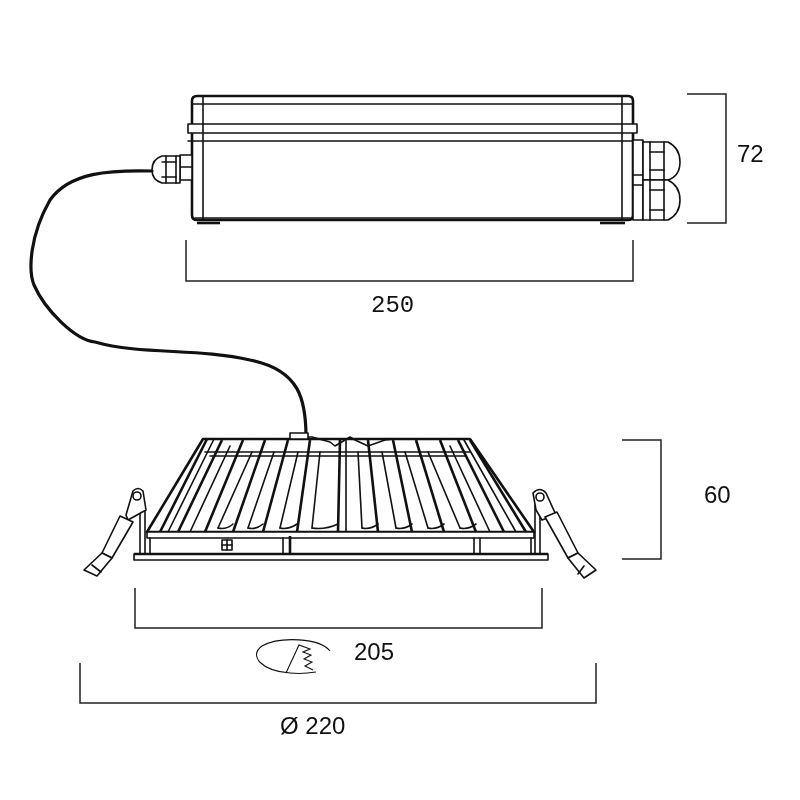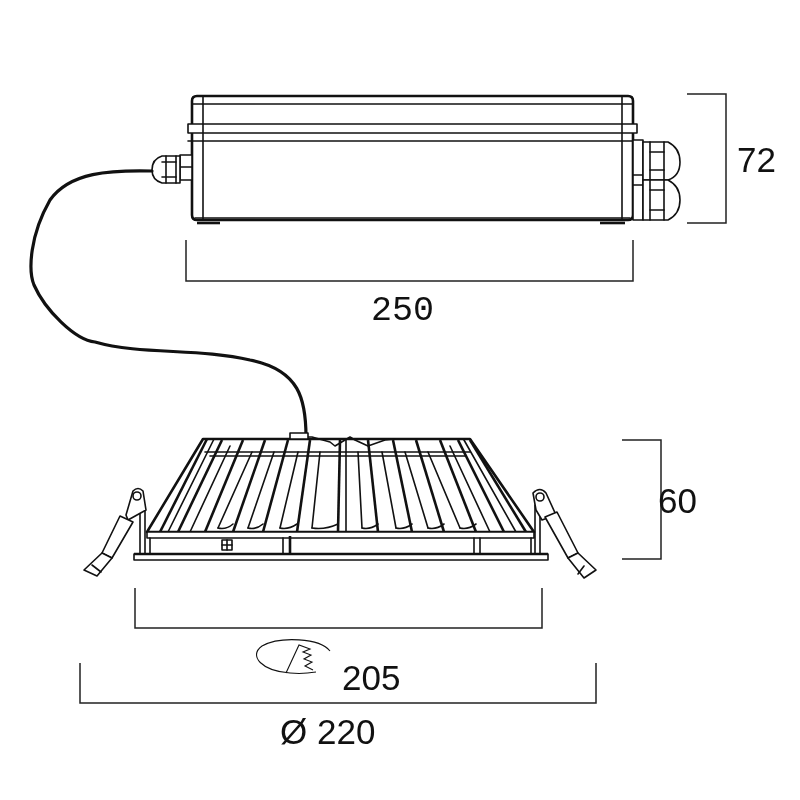--- a/index.html
+++ b/index.html
@@ -7,21 +7,21 @@
     #drawing { position: absolute; left: 0; top: 0; width: 800px; height: 800px; }
     .ln { fill: none; stroke: #111111; stroke-width: 1.6; stroke-linejoin: round; stroke-linecap: round; }
     .thin { fill: none; stroke: #111111; stroke-width: 1.1; }
     .thick { fill: none; stroke: #111111; stroke-width: 2.6; stroke-linejoin: round; }
     .cable { fill: none; stroke: #111111; stroke-width: 3.2; stroke-linecap: round; }
     .dim { fill: none; stroke: #222222; stroke-width: 1.5; }
     .fillw { fill: #ffffff; stroke: #111111; stroke-width: 1.6; stroke-linejoin: round; }
     .label {
       position: absolute;
       font-family: "Liberation Sans", sans-serif;
-      font-size: 35px;
+      font-size: 24px;
       color: #111111;
       line-height: 1;
       white-space: nowrap;
     }
   </style>
 </head>
 <body>
 
 <svg id="drawing" viewBox="0 0 800 800" xmlns="http://www.w3.org/2000/svg">
 
@@ -156,15 +156,15 @@
   <path class="dim" d="M80,663 L80,703 L596,703 L596,663"></path>
 
   <g>
     <path class="thin" d="M330,651 C320,638 280,636 262,646 C248,656 262,671 290,673 C300,674 310,673 316,672"></path>
     <path class="thin" d="M286,673 L299,645 L310,649 L303,652 L311,655 L304,659 L312,662 L305,666 L313,670"></path>
   </g>
 </svg>
 
 <div class="label" style="left:737px; top:142px;">72</div>
 <div class="label" style="left:371px; top:294px;font-family:Liberation Mono, monospace;">250</div>
-<div class="label" style="left:658px; top:483px;text-align:center;">60</div>
-<div class="label" style="left:342px; top:640px;margin-top:20px;">205</div>
+<div class="label" style="left:704px; top:483px;text-align:center;">60</div>
+<div class="label" style="left:354px; top:640px;">205</div>
 <div class="label" style="left:280px; top:714px;">Ø 220</div>
 
 </body></html>

